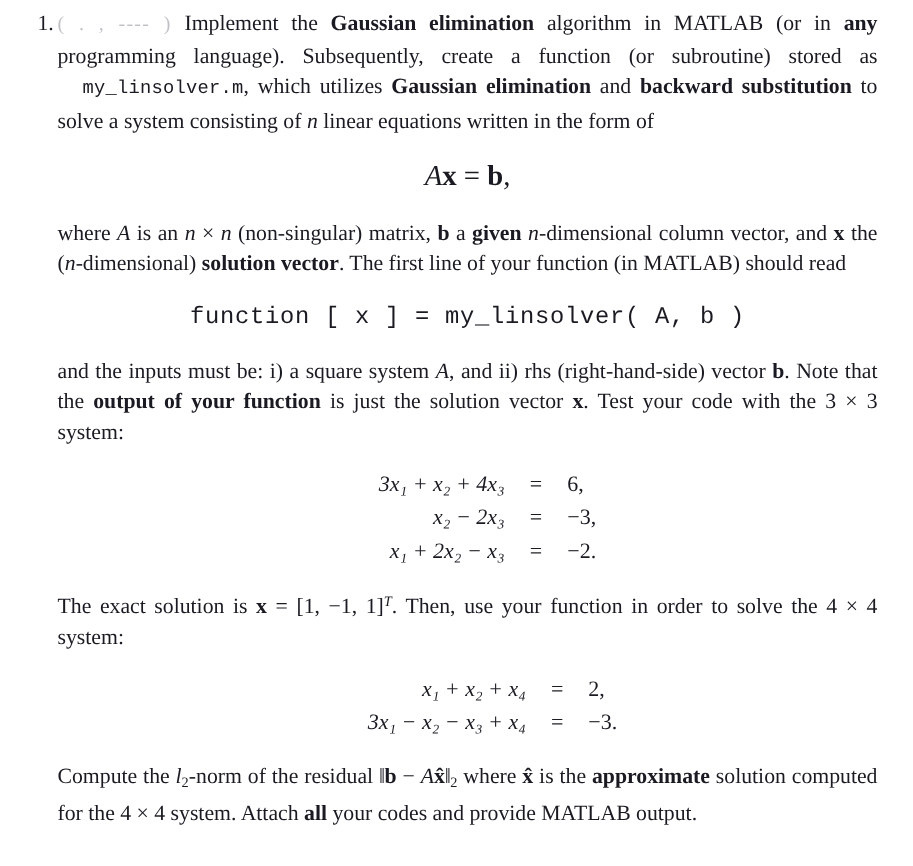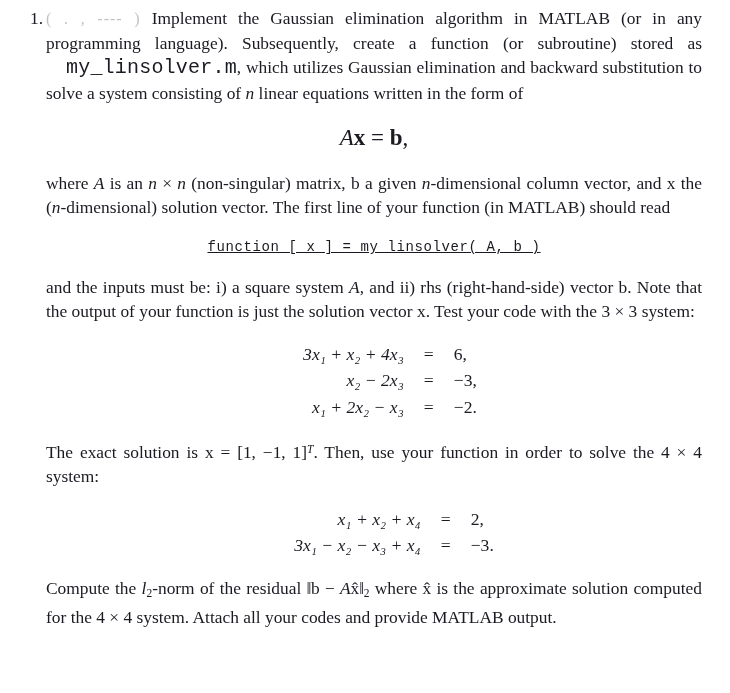--- a/index.html
+++ b/index.html
@@ -55,21 +55,21 @@
     font-size: 17.4px;
     line-height: 24.2px;
     text-align: justify;
     text-justify: inter-word;
     hyphens: manual;
   }
   p.para.first-para { text-indent: 0; }
   .gap-md { height: 17px; }
   .gap-lg { height: 20px; }
 
-  b, .bold { font-weight: normal; }
+  b, .bold { font-weight: bold; }
 
   
   .var {
     font-family: "Liberation Serif", "DejaVu Serif", serif;
     font-style: italic;
   }
   .bvec {
     font-weight: bold;
     font-style: normal;
   }
@@ -81,33 +81,32 @@
   .sup2 {
     font-size: 0.66em;
     vertical-align: -0.28em;
     font-style: normal;
   }
   .times { font-style: normal; }
 
   
   .mono {
     font-family: "Liberation Mono", "DejaVu Sans Mono", monospace;
-    font-size: 20px;
+    font-size: 15px;
     letter-spacing: 0.2px;
     padding-left: 20px;
   }
 
   .code-line {
     margin: 0;
     text-align: center;
     font-family: "Liberation Mono", "DejaVu Sans Mono", monospace;
-    font-size: 14px;
+    font-size: 19px;
     letter-spacing: 0.6px;
     white-space: pre;
-    text-decoration: underline;
   }
 
   
   .display-eq {
     margin: 0;
     text-align: center;
     font-size: 23px;
     line-height: 26px;
   }
 

